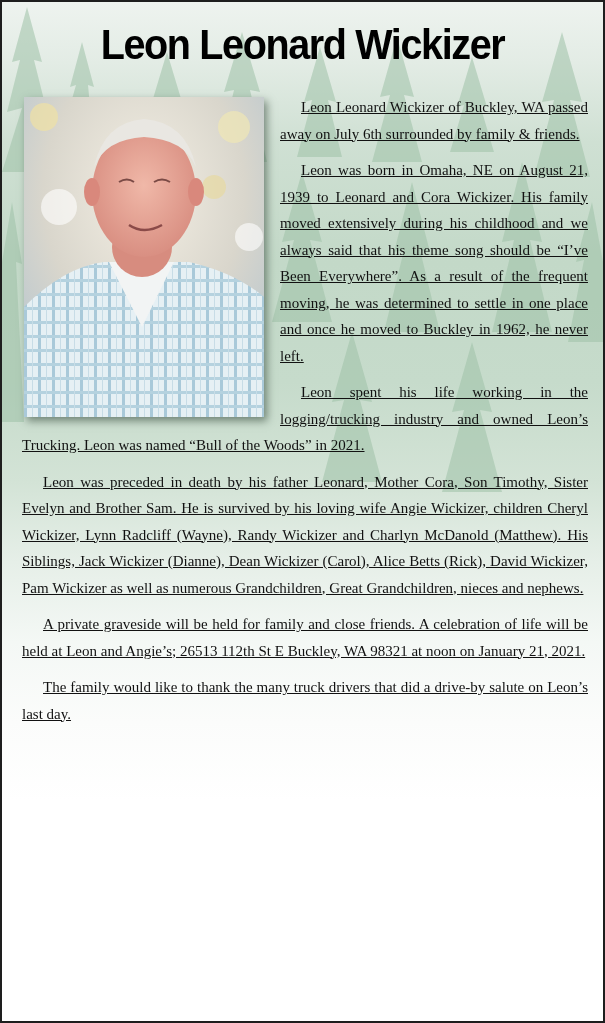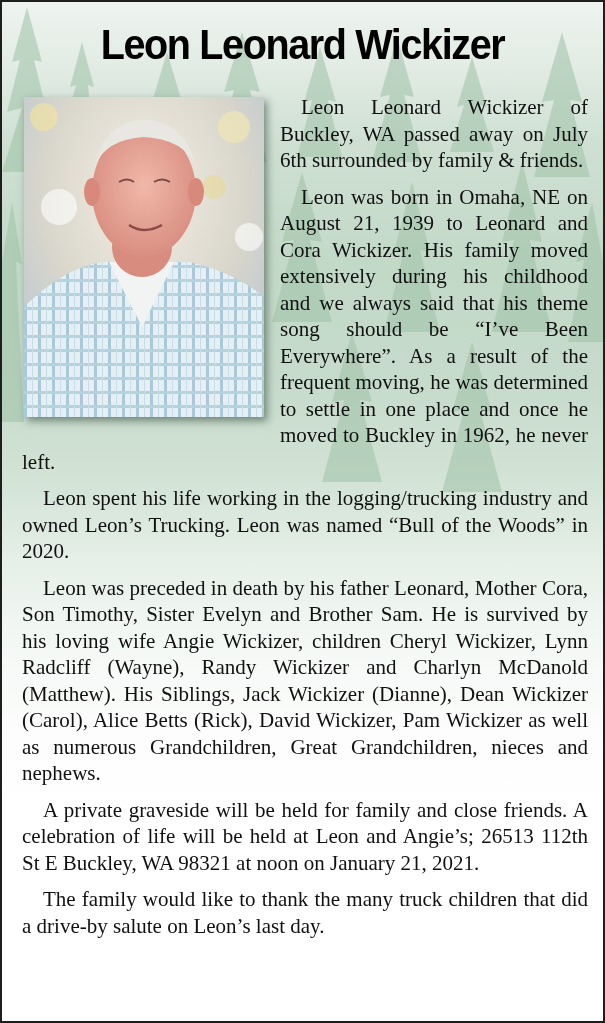--- a/index.html
+++ b/index.html
@@ -25,22 +25,23 @@
   }
   .photo {
     position: absolute; left: 22px; top: 95px; width: 240px; height: 320px;
     box-shadow: 3px 4px 8px rgba(40,60,45,0.55);
     overflow: hidden;
     background: #dfe6ea;
   }
   .body-text {
     position: absolute; left: 20px; top: 92px; width: 566px;
     font-family: "Liberation Serif", serif;
-    font-size: 21px; line-height: 26.5px; color: #111;
+    font-size: 15px; line-height: 26.5px; color: #111;
     text-align: justify;
+    text-decoration: underline;
   }
   .float-spacer { float: left; width: 258px; height: 330px; }
   .body-text p { margin: 0 0 10px 0; text-indent: 21px; }
 </style>
 </head>
 <body>
 
 <div class="frame">
   <svg class="trees" viewBox="0 0 601 620" preserveAspectRatio="none">
     <g fill="#9fc2a8">
@@ -99,18 +100,18 @@
       <path d="M95,85 Q103,80 110,85" stroke="#7a4a45" stroke-width="2" fill="none"></path>
       <path d="M130,85 Q138,80 146,85" stroke="#7a4a45" stroke-width="2" fill="none"></path>
       <path d="M105,128 Q120,138 138,128" stroke="#8a4a48" stroke-width="2.5" fill="none"></path>
     </svg>
   </div>
 
   <div class="body-text">
     <div class="float-spacer"></div>
     <p>Leon Leonard Wickizer of Buckley, WA passed away on July 6th surrounded by family &amp; friends.</p>
     <p>Leon was born in Omaha, NE on August 21, 1939 to Leonard and Cora Wickizer. His family moved extensively during his childhood and we always said that his theme song should be “I’ve Been Everywhere”. As a result of the frequent moving, he was determined to settle in one place and once he moved to Buckley in 1962, he never left.</p>
-    <p>Leon spent his life working in the logging/trucking industry and owned Leon’s Trucking. Leon was named “Bull of the Woods” in 2020.</p>
+    <p>Leon spent his life working in the logging/trucking industry and owned Leon’s Trucking. Leon was named “Bull of the Woods” in 2021.</p>
     <p>Leon was preceded in death by his father Leonard, Mother Cora, Son Timothy, Sister Evelyn and Brother Sam. He is survived by his loving wife Angie Wickizer, children Cheryl Wickizer, Lynn Radcliff (Wayne), Randy Wickizer and Charlyn McDanold (Matthew). His Siblings, Jack Wickizer (Dianne), Dean Wickizer (Carol), Alice Betts (Rick), David Wickizer, Pam Wickizer as well as numerous Grandchildren, Great Grandchildren, nieces and nephews.</p>
     <p>A private graveside will be held for family and close friends. A celebration of life will be held at Leon and Angie’s; 26513 112th St E Buckley, WA 98321 at noon on January 21, 2021.</p>
-    <p>The family would like to thank the many truck children that did a drive-by salute on Leon’s last day.</p>
+    <p>The family would like to thank the many truck drivers that did a drive-by salute on Leon’s last day.</p>
   </div>
 </div>
 
 </body></html>

